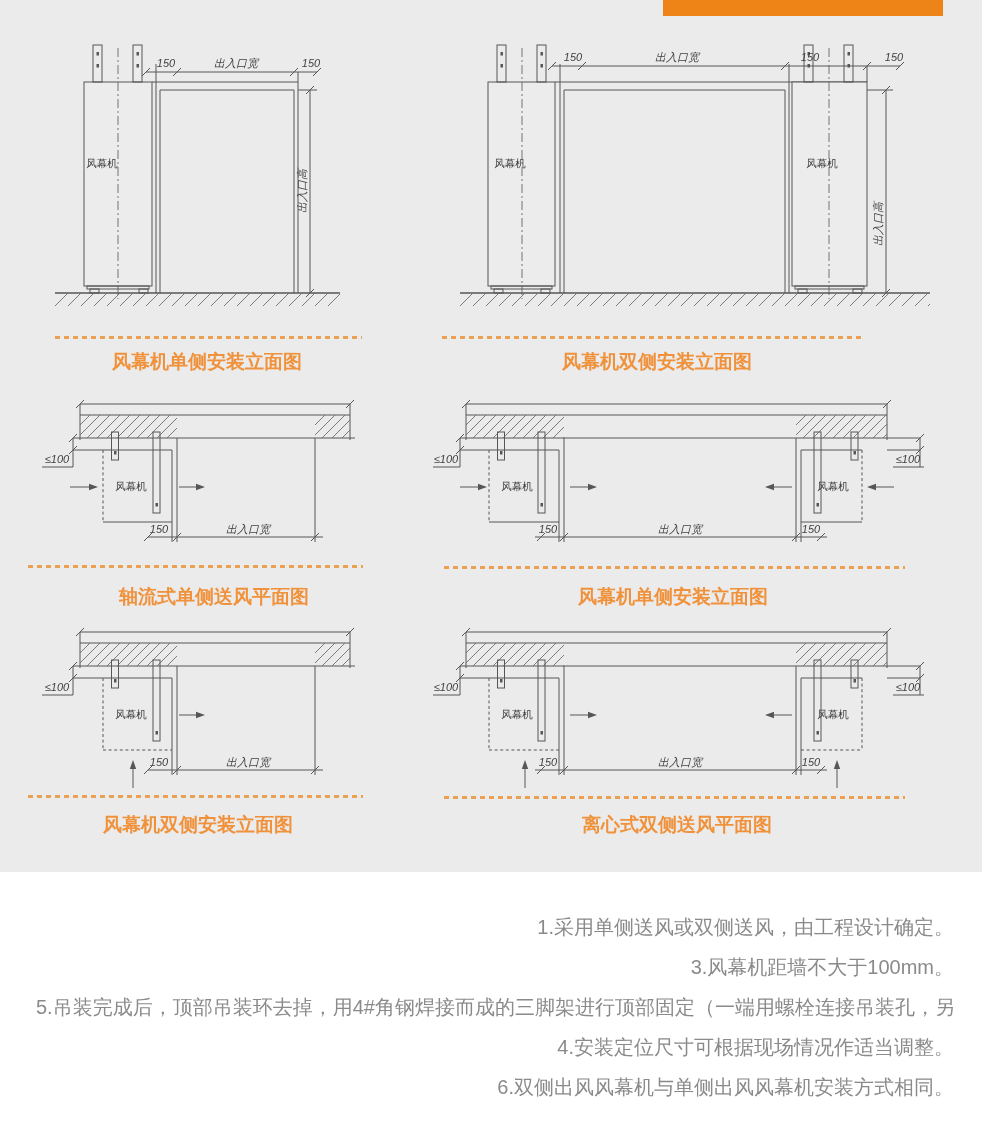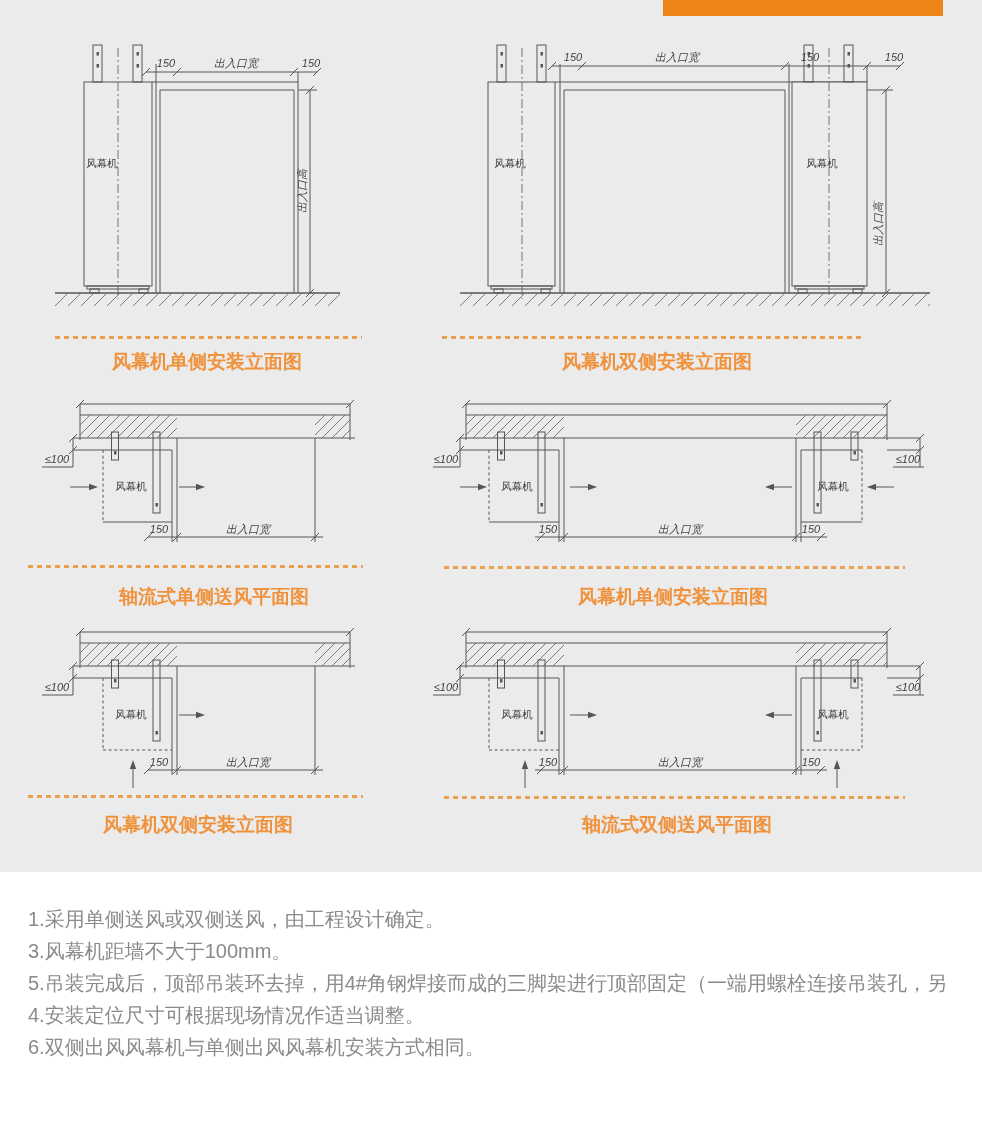--- a/index.html
+++ b/index.html
@@ -37,21 +37,21 @@
     background:repeating-linear-gradient(90deg,var(--dashed_color,#eca052) 0 5px,rgba(0,0,0,0) 5px 9px);
   }
   .caption{
     position:absolute;width:334px;text-align:center;
     font-size:19px;font-weight:bold;color:var(--caption_color,#f0923c);
   }
   .notes{
     position:absolute;left:28px;top:903px;width:934px;
     color:var(--note_color,#8a8a8a);font-size:20px;
   }
-  .notes p{margin:0;line-height:32px;white-space:nowrap;}
+  .notes p{margin:8px;line-height:32px;white-space:nowrap;text-align:right;}
   .notes p.indent{padding-left:18px;}
 </style>
 </head>
 <body>
 
 <div class="panel">
   <div class="accent-bar"></div>
 
   <svg class="diag" style="left:40px;top:34px" width="330" height="278" viewBox="0 0 330 278">
     <g>
@@ -419,21 +419,21 @@
   <div class="sep" style="left:28px;top:565px;width:335px"></div>
   <div class="sep" style="left:444px;top:566px;width:461px"></div>
   <div class="sep" style="left:28px;top:795px;width:335px"></div>
   <div class="sep" style="left:444px;top:796px;width:461px"></div>
 
   <div class="caption" style="left:490px;top:349px">风幕机双侧安装立面图</div>
   <div class="caption" style="left:40px;top:349px">风幕机单侧安装立面图</div>
   <div class="caption" style="left:47px;top:584px">轴流式单侧送风平面图</div>
   <div class="caption" style="left:506px;top:584px">风幕机单侧安装立面图</div>
   <div class="caption" style="left:31px;top:812px">风幕机双侧安装立面图</div>
-  <div class="caption" style="left:510px;top:812px">轴流式双侧送风平面图</div>
+  <div class="caption" style="left:510px;top:812px">离心式双侧送风平面图</div>
 </div>
 
 <div class="notes">
   <p>1.采用单侧送风或双侧送风，由工程设计确定。</p>
   <p>3.风幕机距墙不大于100mm。</p>
   <p>5.吊装完成后，顶部吊装环去掉，用4#角钢焊接而成的三脚架进行顶部固定（一端用螺栓连接吊装孔，另</p>
   <p>4.安装定位尺寸可根据现场情况作适当调整。</p>
   <p>6.双侧出风风幕机与单侧出风风幕机安装方式相同。</p>
 </div>
 

